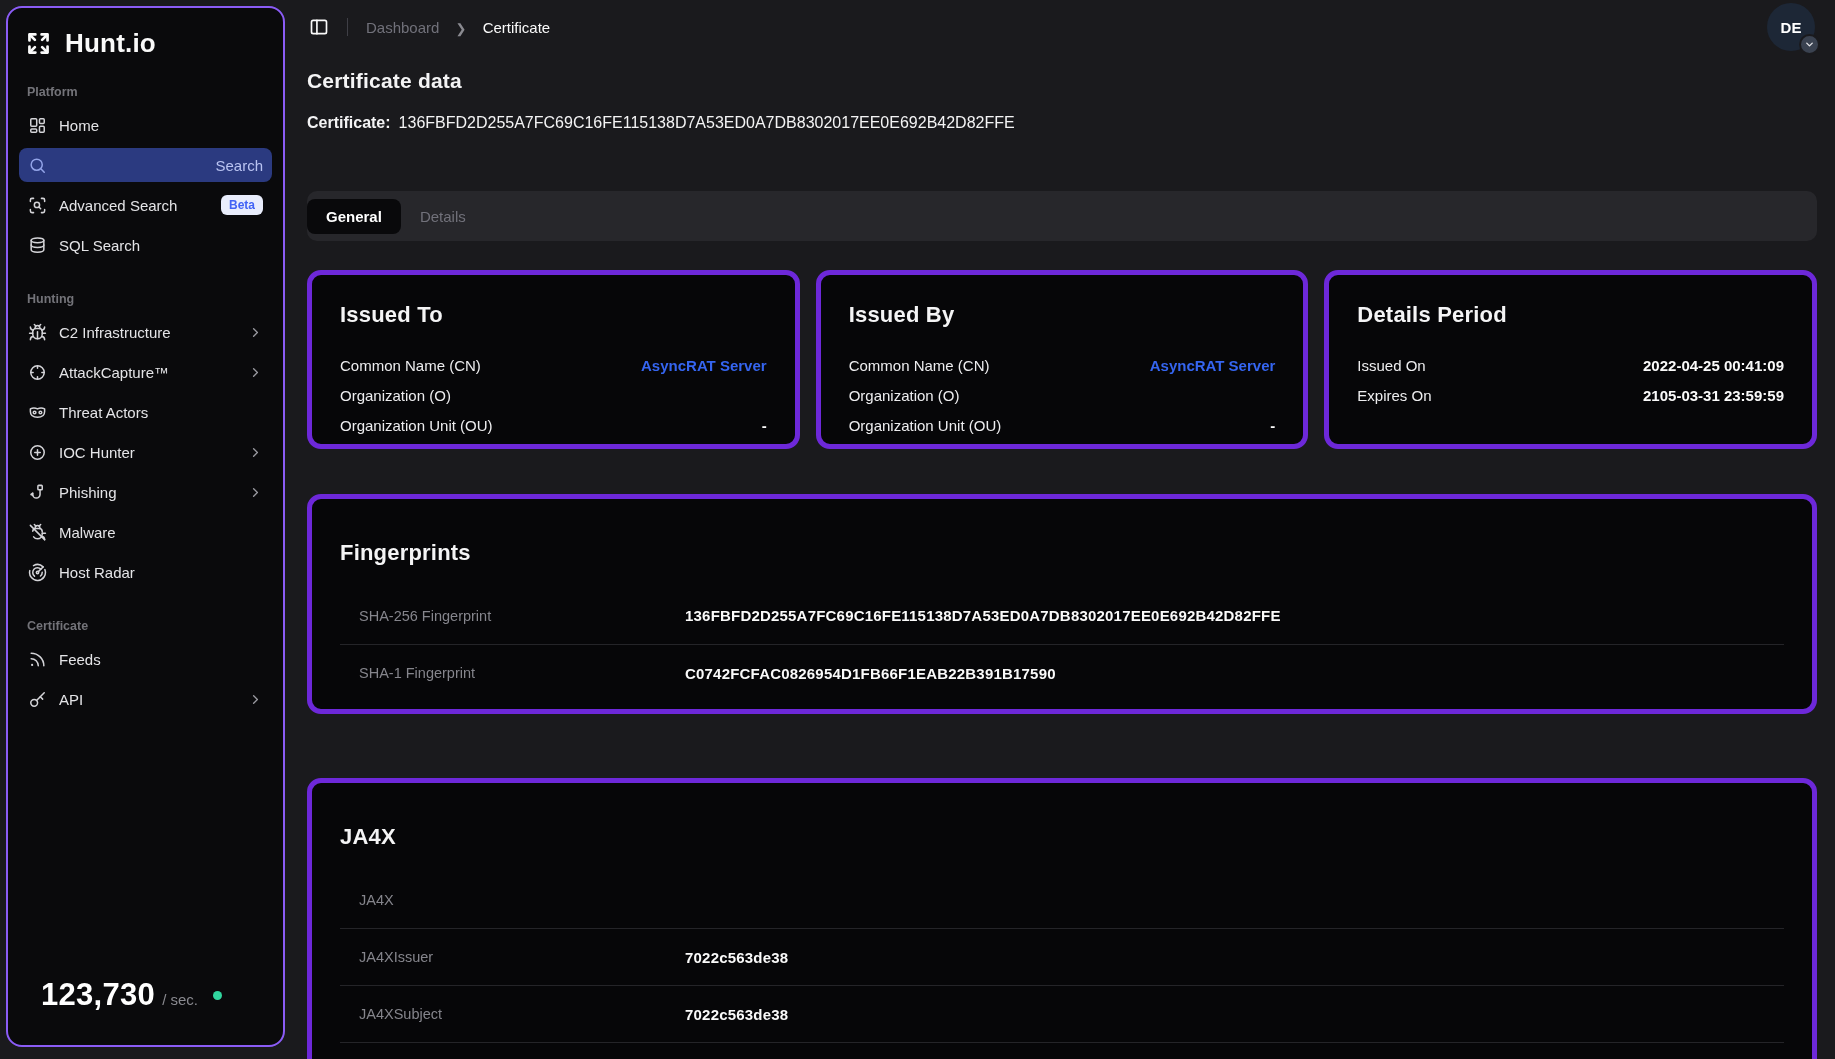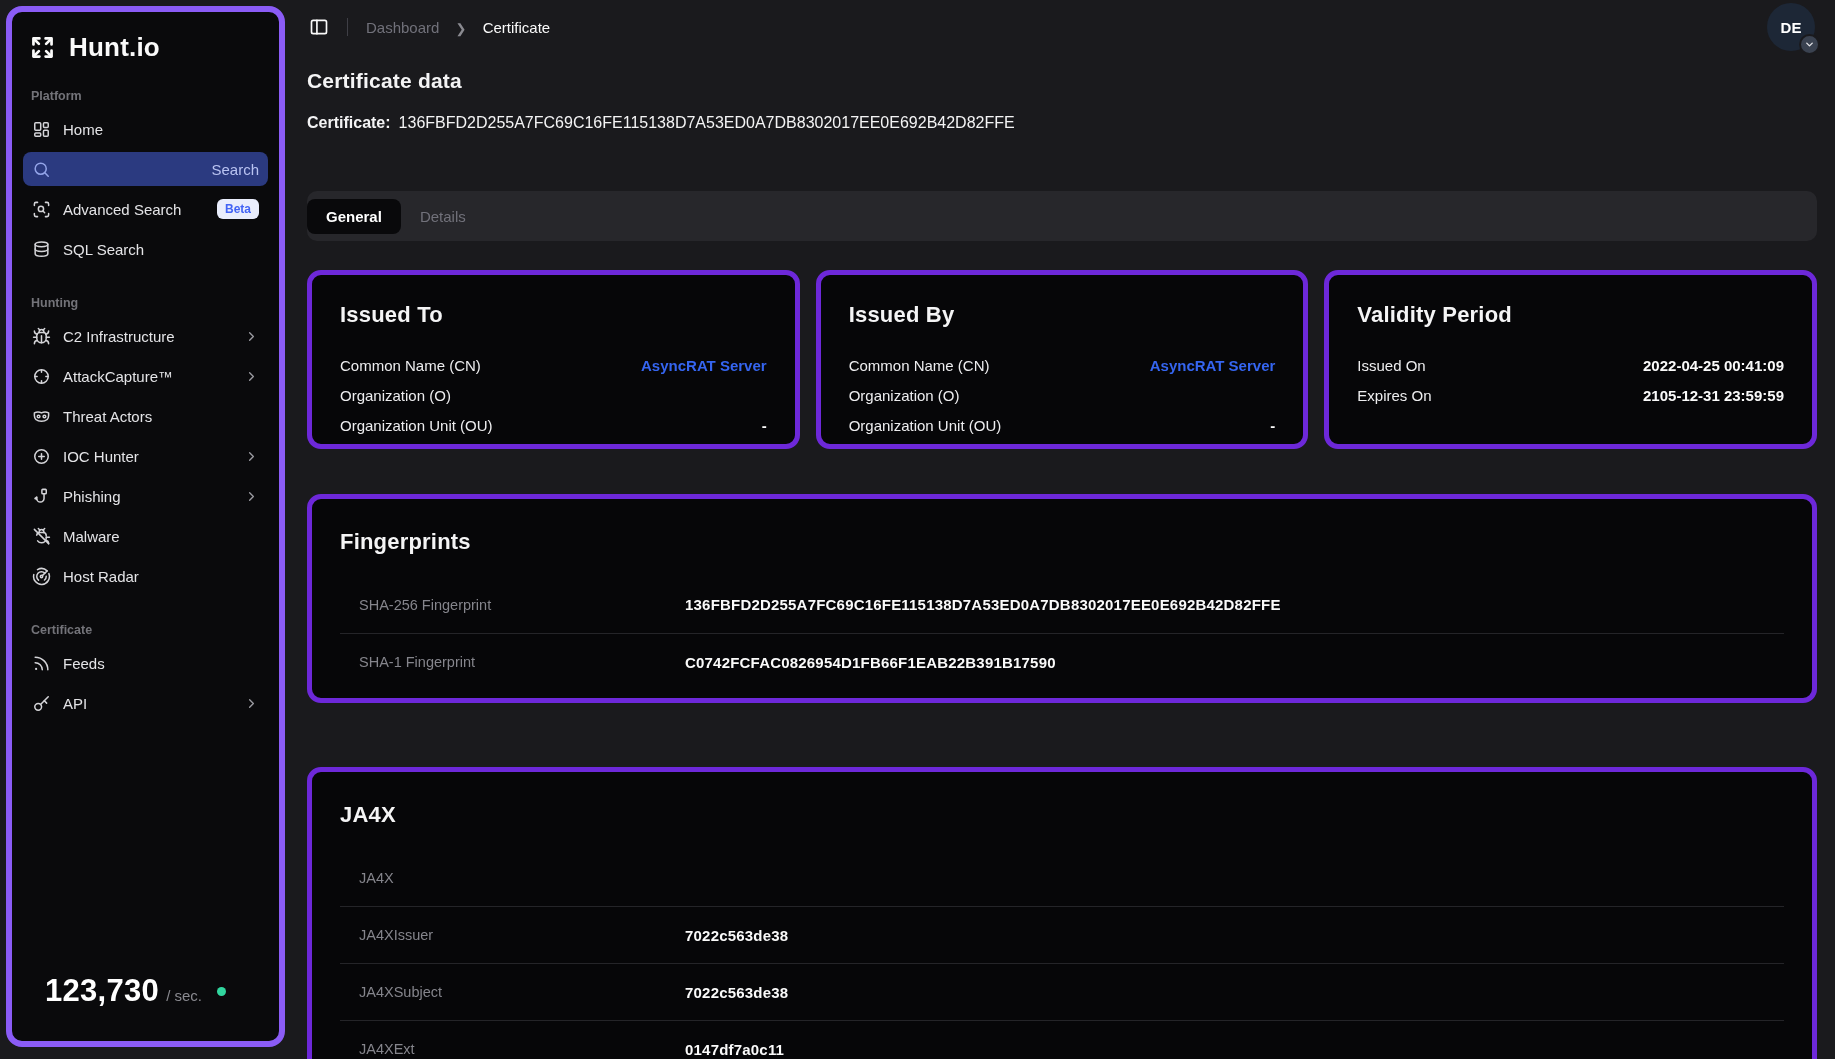--- a/index.html
+++ b/index.html
@@ -9,21 +9,21 @@
     font-family:"Liberation Sans", sans-serif;
     color:#f4f4f5;
     position:relative;
   }
   svg { display:block; }
 
   
   .sidebar {
     position:absolute; left:6px; top:6px; width:279px; height:1041px;
     background:#0a0a0c;
-    border:6px solid #8b5cf6;
+    border:2px solid #8b5cf6;
     border-radius:16px;
     padding:14px 11px 18px 11px;
     display:flex; flex-direction:column;
   }
   .logo-row { display:flex; align-items:center; gap:11px; padding:6px 4px 2px 4px; }
   .logo-mark { color:#fafafa; }
   .logo-text { font-size:26px; font-weight:800; letter-spacing:.2px; color:#fafafa; }
   .side-section { margin-top:24px; }
   .side-label { font-size:12.5px; font-weight:700; color:#737379; padding:0 8px; margin-bottom:9px; }
   .item {
@@ -87,21 +87,21 @@
   }
   .cards-3 { margin-top:29px; display:grid; grid-template-columns:1fr 1fr 1fr; gap:16px; }
   .cards-3 .card { height:179px; padding:27px 28px; }
   .card-h { font-size:22px; font-weight:700; letter-spacing:.2px; }
   .kv-rows { margin-top:23px; }
   .kv-row { display:flex; align-items:baseline; font-size:15px; line-height:30px; }
   .kv-label { color:#ededef; }
   .kv-value { margin-left:auto; text-align:right; font-weight:700; color:#fafafa; }
   .kv-value.link { color:#3565f0; }
 
-  .card-table { margin-top:45px; padding:30px 28px 8px 28px; }
+  .card-table { margin-top:45px; padding:41px 28px 8px 28px; }
   .card-table.ja4x { margin-top:64px; padding-bottom:20px; }
   .t-rows { margin-top:21px; }
   .t-row {
     display:grid; grid-template-columns:326px 1fr; align-items:center;
     height:57px; padding-left:19px;
   }
   .t-row + .t-row { border-top:1px solid #242428; }
   .t-label { font-size:14.5px; color:#85858c; }
   .t-value { font-size:15px; font-weight:600; color:#fafafa; letter-spacing:.2px; }
   .t-value.link { color:#3d68ea; font-weight:500; cursor:pointer; }
@@ -405,29 +405,29 @@
           <span class="kv-value"></span>
         </div>
         <div class="kv-row">
           <span class="kv-label">Organization Unit (OU)</span>
           <span class="kv-value">-</span>
         </div>
       </div>
     </section>
 
     <section class="card">
-      <h2 class="card-h">Validity Period</h2>
+      <h2 class="card-h">Details Period</h2>
       <div class="kv-rows">
         <div class="kv-row">
           <span class="kv-label">Issued On</span>
           <span class="kv-value">2022-04-25 00:41:09</span>
         </div>
         <div class="kv-row">
           <span class="kv-label">Expires On</span>
-          <span class="kv-value">2105-12-31 23:59:59</span>
+          <span class="kv-value">2105-03-31 23:59:59</span>
         </div>
       </div>
     </section>
   </div>
 
   <section class="card card-table">
     <h2 class="card-h">Fingerprints</h2>
     <div class="t-rows">
       <div class="t-row">
         <span class="t-label">SHA-256 Fingerprint</span>

